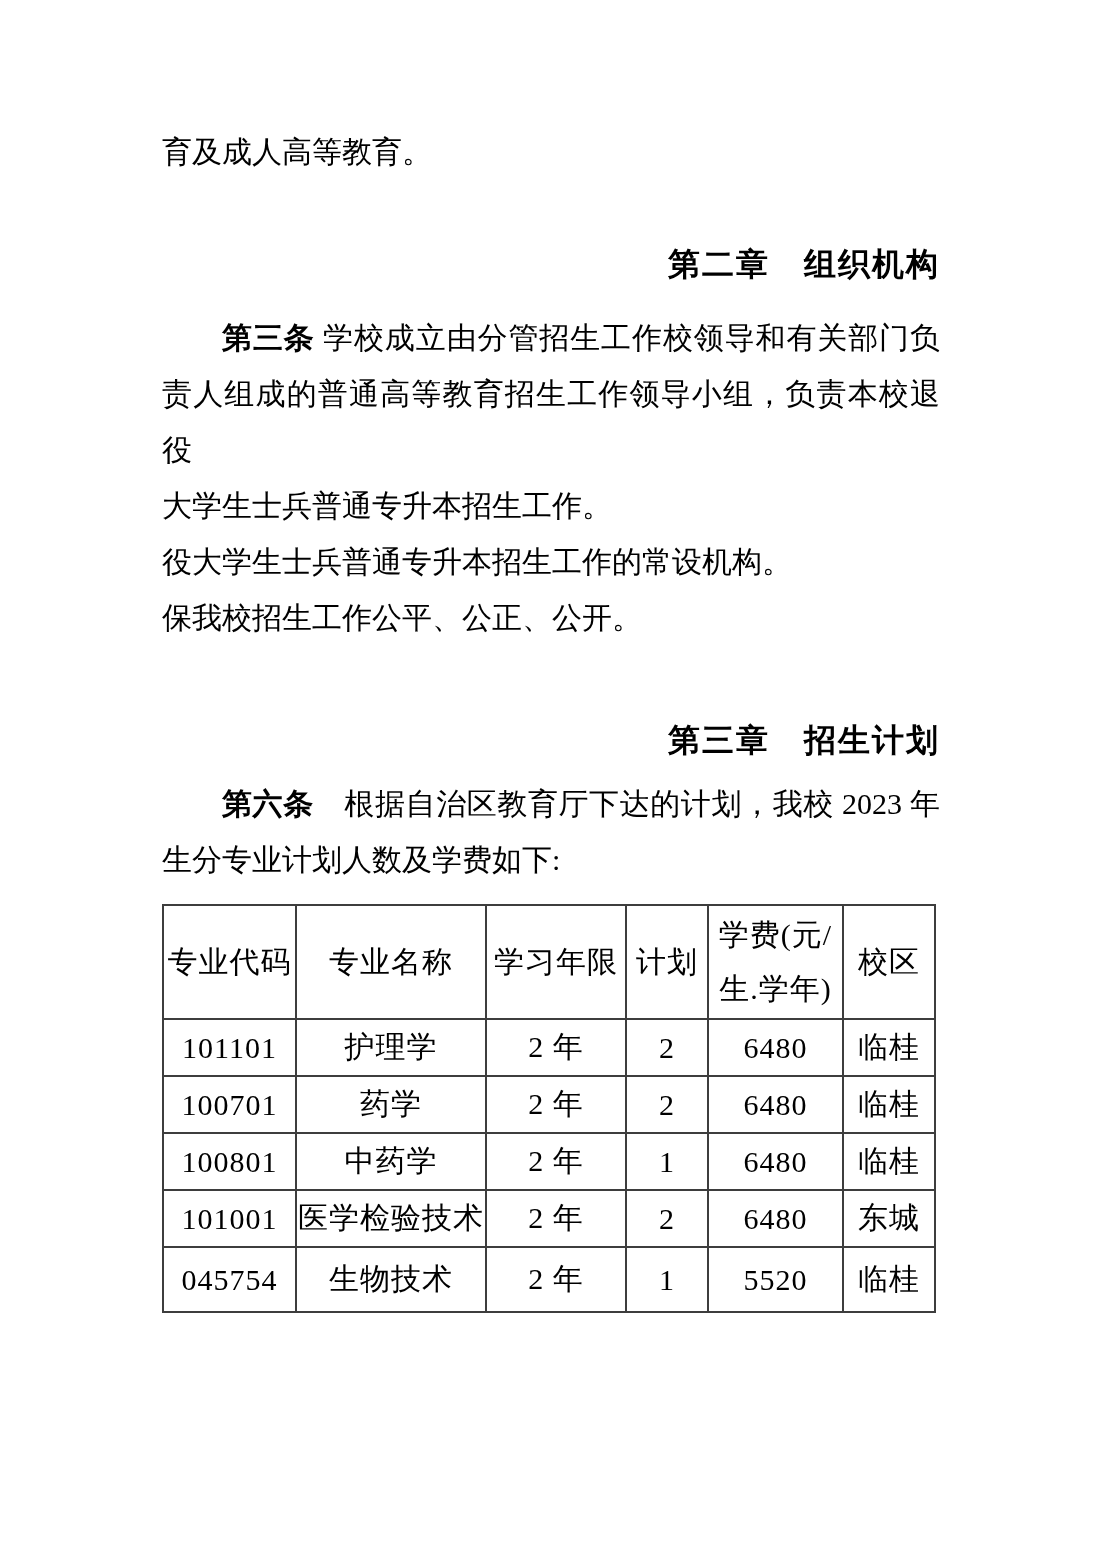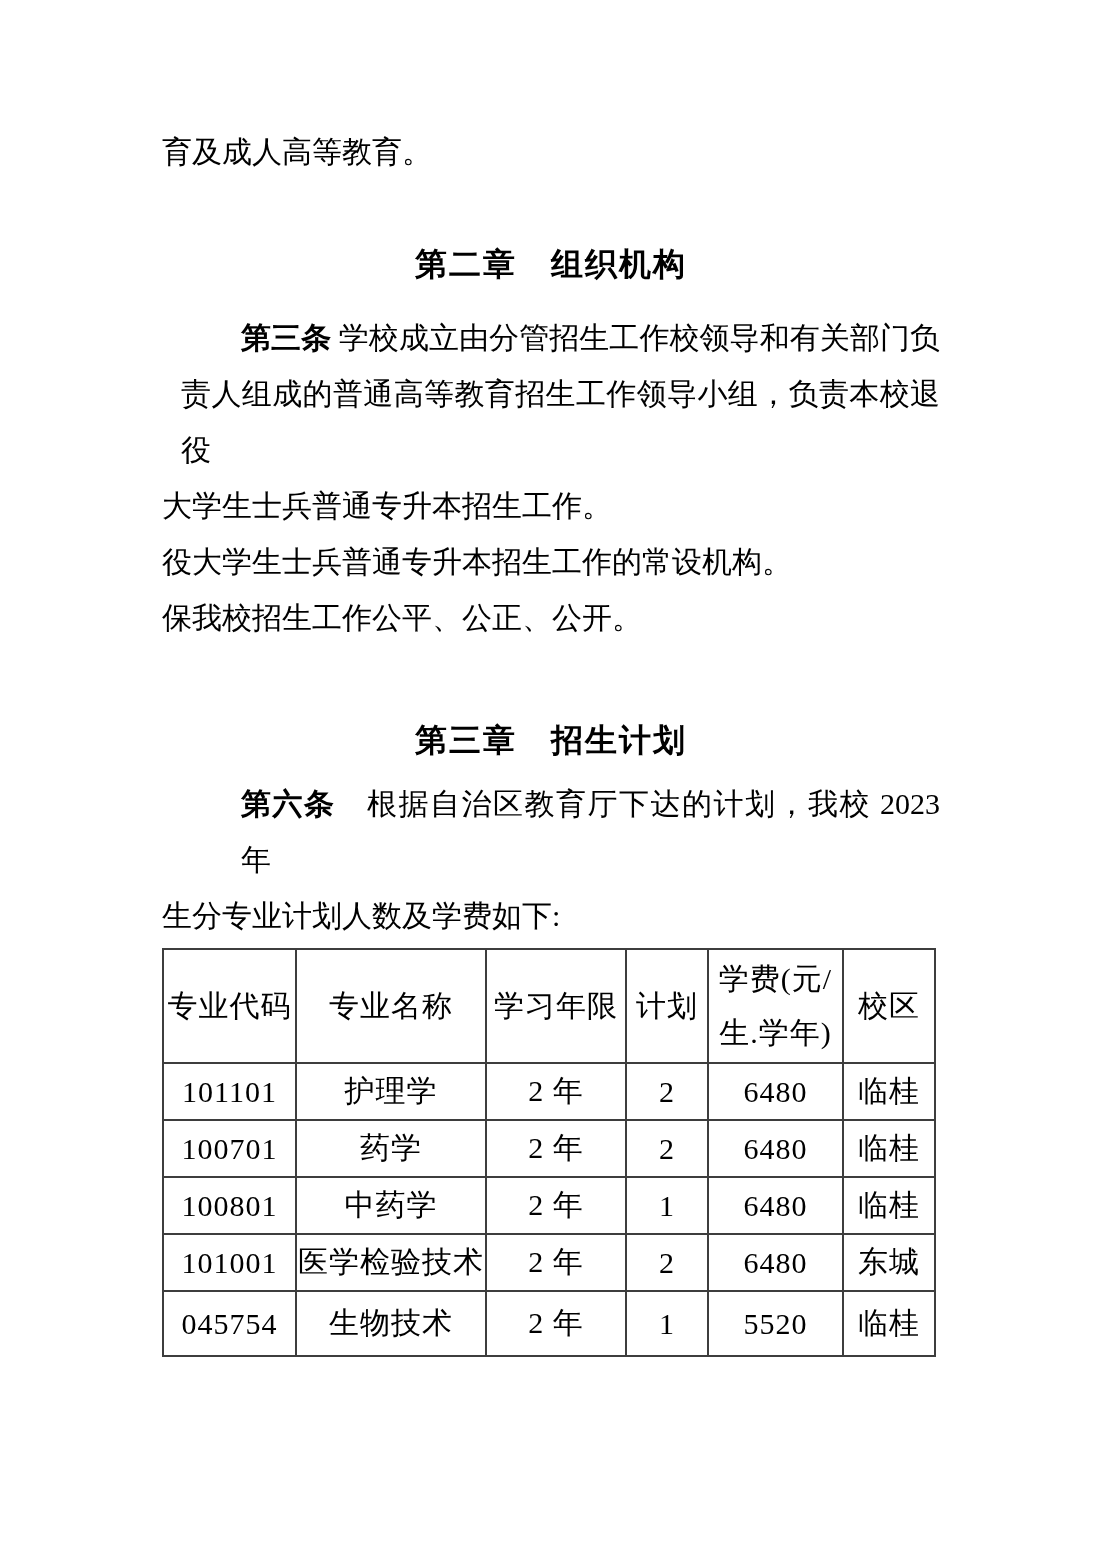--- a/index.html
+++ b/index.html
@@ -17,39 +17,38 @@
     padding: 124px 162px 0 162px; 
   }
   .line {
     font-size: 30px;
     line-height: 56px;
     white-space: pre-wrap;
   }
   .just {
     text-align: justify;
     text-align-last: justify;
-    margin-left: 19px;
   }
   .lastline {
     text-align: left;
     text-align-last: left;
   }
   .indent { padding-left: 60px; }
   .art-label { font-weight: bold; }
   .chapter-heading {
     font-size: 32px;
     font-weight: bold;
     line-height: 56px;
-    text-align: center;
+    text-align: right;
     letter-spacing: 2px;
   }
   .h-ch2 { margin-top: 56px; margin-bottom: 18px; }
   .h-ch3 { margin-top: 66px; margin-bottom: 8px; }
   table.plan {
-    margin-top: 4px;
+    margin-top: 16px;
     border-collapse: collapse;
     width: 772px;
     table-layout: fixed;
   }
   table.plan th, table.plan td {
     border: 2px solid #3d3d3d;
     text-align: center;
     vertical-align: middle;
     font-weight: normal;
     font-size: 30px;

